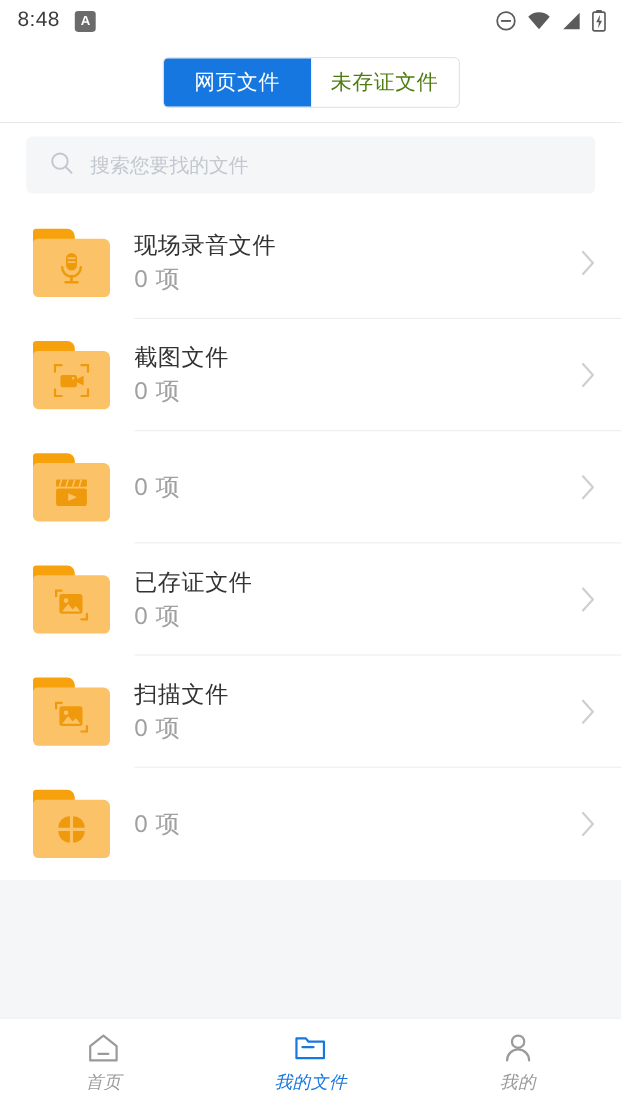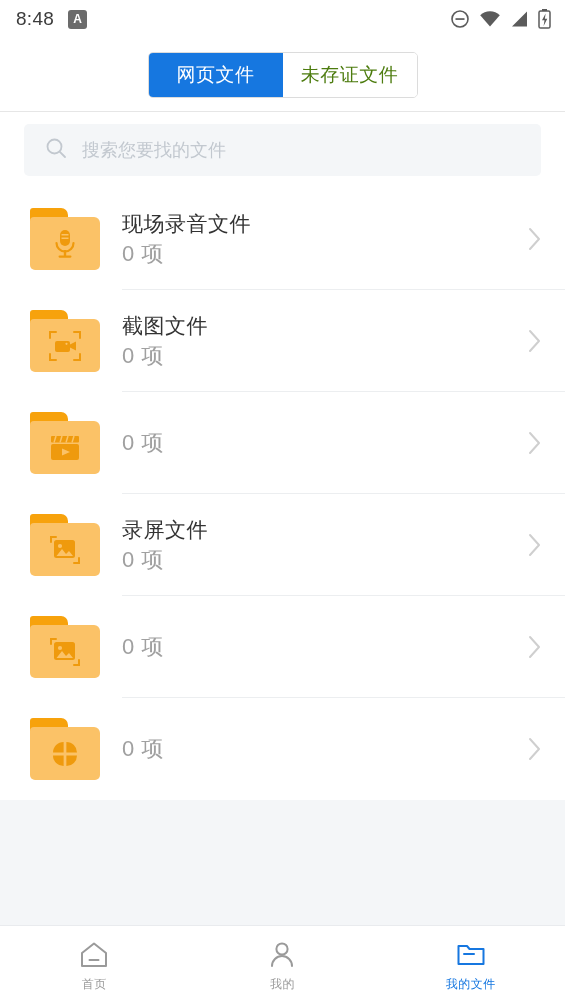--- a/index.html
+++ b/index.html
@@ -88,21 +88,21 @@
 
   
   .tabbar {
     flex:0 0 79px; display:flex; background:#ffffff; border-top:1px solid #e9ebee;
   }
   .tabitem {
     flex:1; display:flex; flex-direction:column; align-items:center;
     justify-content:center; gap:8px; cursor:pointer;
   }
   .tabitem .ticon { height:30px; display:flex; align-items:flex-end; }
-  .tablabel { font-size:12px; color:#9a9a9a; letter-spacing:.5px; }
+  .tablabel { font-size:16px; color:#9a9a9a; letter-spacing:.5px;font-style:italic; }
   .tabitem.active .tablabel { color:#1677e0; }
 </style>
 </head>
 <body>
 
 <div class="phone">
 
   <div class="statusbar">
     <span class="sb-time">8:48</span>
     <span class="sb-left-icons">
@@ -253,21 +253,21 @@
               <polyline points="2,7 2,2 7,2"></polyline>
                 <polyline points="30,23 30,28 25,28"></polyline>
             </g>
             <rect x="5" y="5" width="21" height="18" rx="2.5" fill="#ef9a0d"></rect>
             <circle cx="11" cy="11" r="2.1" fill="#fbc267"></circle>
             <path d="M7.5 21 L13 14 L17 19 L20 16 L24 21 Z" fill="#fbc267"></path>
           </svg>
         </div>
       </div>
       <div class="row-text">
-        <div class="row-title">录屏文件</div>
+        <div class="row-title">已存证文件</div>
         <div class="row-sub">0 项</div>
       </div>
       <div class="chev">
         <svg width="16" height="28" viewBox="0 0 16 28">
             <polyline points="3,4 12,14 3,24" fill="none" stroke="#cfcfcf" stroke-width="2" stroke-linecap="round" stroke-linejoin="round"></polyline>
           </svg>
       </div>
       <div class="divider"></div>
     </div>
 
@@ -281,20 +281,21 @@
               <polyline points="2,7 2,2 7,2"></polyline>
                 <polyline points="30,23 30,28 25,28"></polyline>
             </g>
             <rect x="5" y="5" width="21" height="18" rx="2.5" fill="#ef9a0d"></rect>
             <circle cx="11" cy="11" r="2.1" fill="#fbc267"></circle>
             <path d="M7.5 21 L13 14 L17 19 L20 16 L24 21 Z" fill="#fbc267"></path>
           </svg>
         </div>
       </div>
       <div class="row-text">
+        <div class="row-title">扫描文件</div>
         <div class="row-sub">0 项</div>
       </div>
       <div class="chev">
         <svg width="16" height="28" viewBox="0 0 16 28">
             <polyline points="3,4 12,14 3,24" fill="none" stroke="#cfcfcf" stroke-width="2" stroke-linecap="round" stroke-linejoin="round"></polyline>
           </svg>
       </div>
       <div class="divider"></div>
     </div>
 
@@ -329,33 +330,33 @@
   <div class="tabbar">
     <div class="tabitem">
       <span class="ticon">
         <svg width="30" height="27" viewBox="0 0 30 27">
           <path d="M3 12 L15 2.5 L27 12 V25 H3 Z" fill="none" stroke="#9a9a9a" stroke-width="2" stroke-linejoin="round"></path>
           <line x1="10.5" y1="19" x2="19.5" y2="19" stroke="#9a9a9a" stroke-width="2" stroke-linecap="round"></line>
         </svg>
       </span>
       <span class="tablabel">首页</span>
     </div>
+    <div class="tabitem active">
+      <span class="ticon">
+        <svg width="30" height="27" viewBox="0 0 30 27">
+          <path d="M2.5 5 H11 L13.5 8 H27.5 V23 H2.5 Z" fill="none" stroke="#1677e0" stroke-width="2" stroke-linejoin="round"></path>
+          <line x1="8" y1="13" x2="18" y2="13" stroke="#1677e0" stroke-width="2" stroke-linecap="round"></line>
+        </svg>
+      </span>
+      <span class="tablabel">我的文件</span>
+    </div>
     <div class="tabitem">
       <span class="ticon">
         <svg width="28" height="27" viewBox="0 0 28 27">
           <circle cx="14" cy="8" r="5.6" fill="none" stroke="#9a9a9a" stroke-width="2"></circle>
           <path d="M4 25 a10 10 0 0 1 20 0" fill="none" stroke="#9a9a9a" stroke-width="2" stroke-linecap="round"></path>
         </svg>
       </span>
       <span class="tablabel">我的</span>
     </div>
-    <div class="tabitem active">
-      <span class="ticon">
-        <svg width="30" height="27" viewBox="0 0 30 27">
-          <path d="M2.5 5 H11 L13.5 8 H27.5 V23 H2.5 Z" fill="none" stroke="#1677e0" stroke-width="2" stroke-linejoin="round"></path>
-          <line x1="8" y1="13" x2="18" y2="13" stroke="#1677e0" stroke-width="2" stroke-linecap="round"></line>
-        </svg>
-      </span>
-      <span class="tablabel">我的文件</span>
-    </div>
   </div>
 
 </div>
 
 </body></html>

